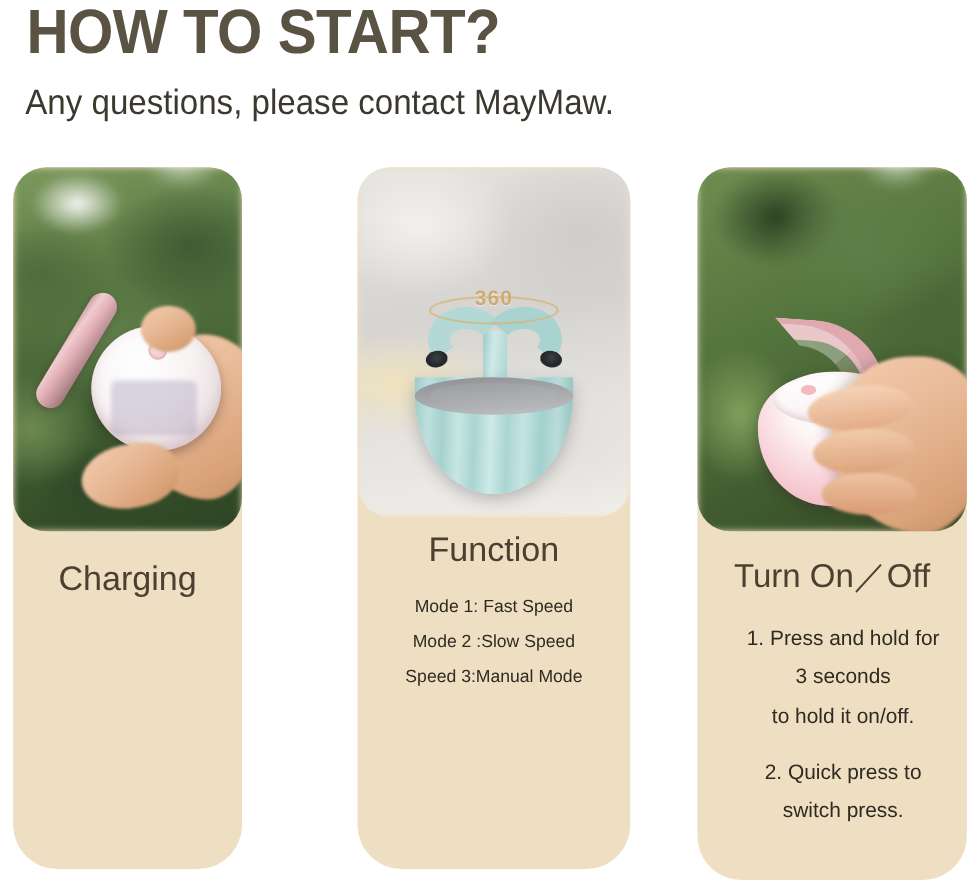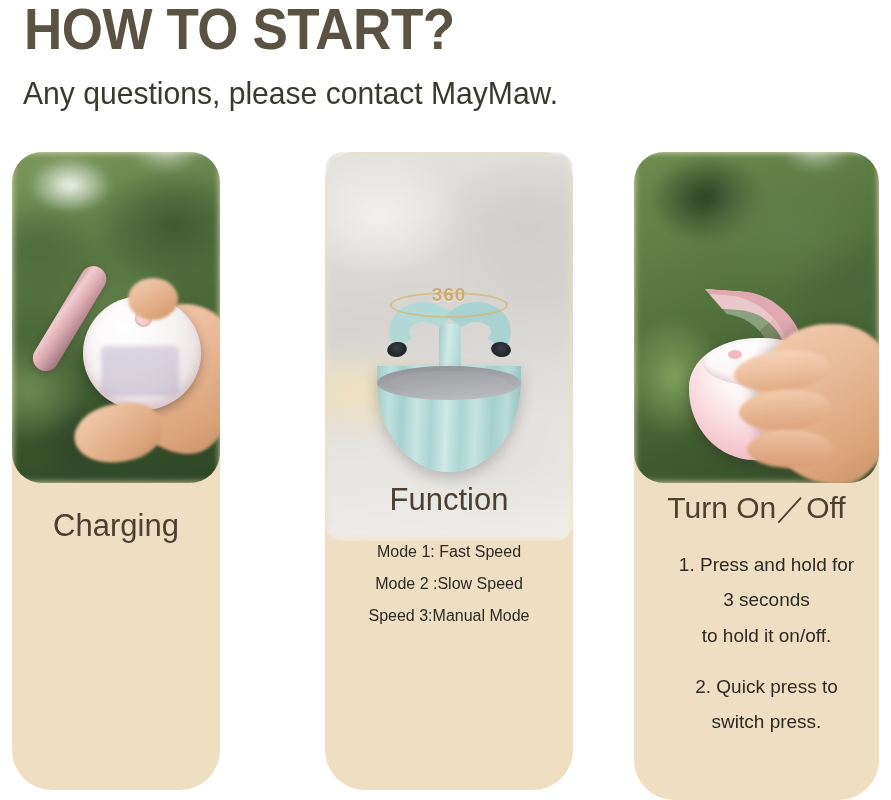--- a/index.html
+++ b/index.html
@@ -86,21 +86,21 @@
   
   .card-photo {
     position: absolute;
     left: 0; top: 0;
     width: 100%;
     height: 331px;
     border-radius: 30px;
     overflow: hidden;
     z-index: 2;
   }
-  .card-2 .card-photo { height: 389px; border-radius: 18px; }
+  .card-2 .card-photo { height: 318px; }
   .card-3 .card-photo { height: 331px; }
 
   .photo-inner {
     position: absolute;
     inset: 0;
     filter: blur(0.4px);
   }
 
   
   .foliage {
@@ -413,21 +413,21 @@
   
   .card-body {
     position: absolute;
     left: 0;
     width: 100%;
     z-index: 3;
     text-align: center;
   }
   .card-1 .card-body { top: 340px; margin-top: 16px; }
   .card-2 .card-body { top: 330px; }
-  .card-3 .card-body { top: 336px; }
+  .card-3 .card-body { top: 352px; }
 
   .card-title {
     font-size: 31px;
     font-weight: 400;
     color: #4b4031;
     font-family: "Liberation Sans", sans-serif;
     margin-bottom: 18px;
     white-space: nowrap;
   }
   .card-3 .card-title { font-size: 30px; }

